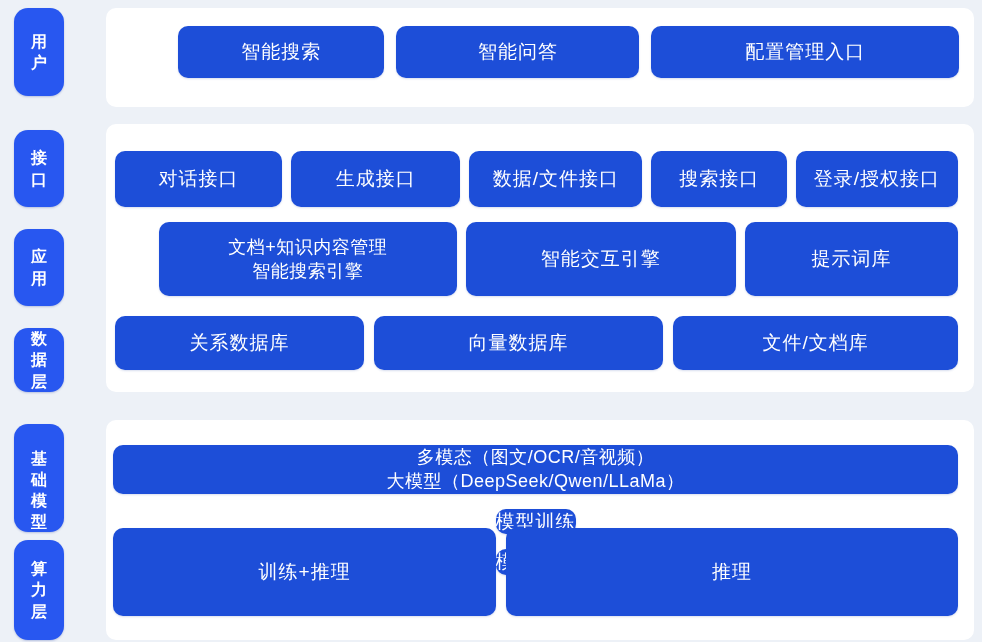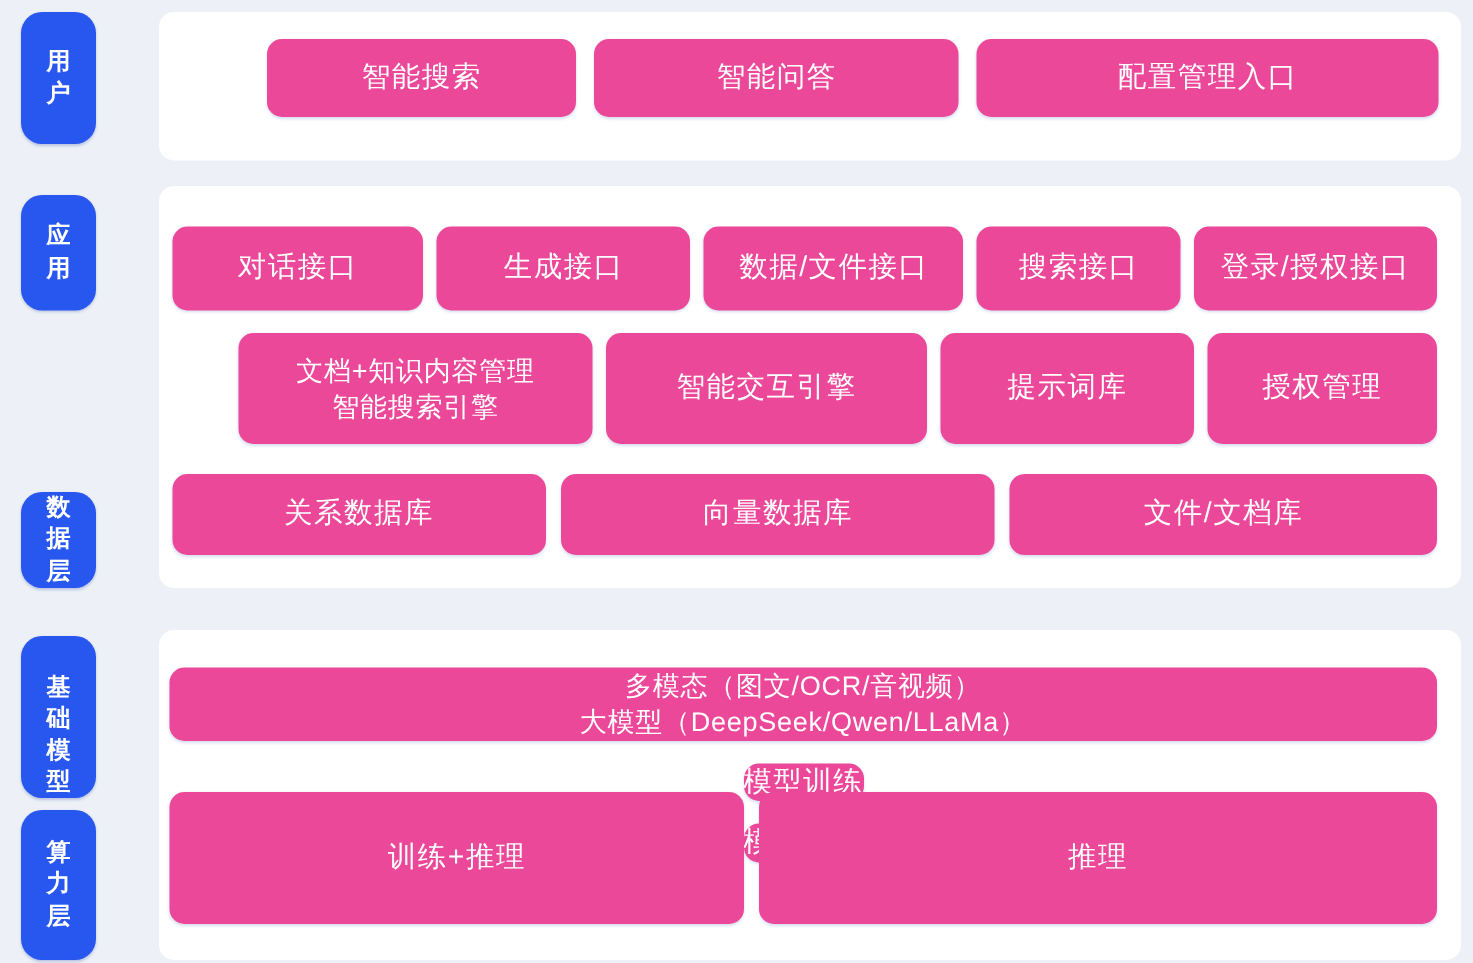--- a/index.html
+++ b/index.html
@@ -45,21 +45,21 @@
     flex:1;
     margin-left:42px;
     margin-right:4px;
     background:#ffffff;
     border-radius:10px;
     box-sizing:border-box;
     display:flex;flex-direction:column;
   }
   .btn-row{display:flex;box-sizing:border-box;}
   .node{
-    background:#ec4899;
+    background:#1d4ed8;
     border-radius:10px;
     color:#ffffff;
     display:flex;align-items:center;justify-content:center;
     font-size:19px;
     letter-spacing:1px;
     text-align:center;
     white-space:pre-line;
     line-height:1.35;
     box-shadow:0 1px 2px rgba(40,70,160,.18);
   }
@@ -100,41 +100,43 @@
       <div class="btn-row">
         <div class="node" style="flex:208 1 0%">智能搜索</div>
         <div class="node" style="flex:245 1 0%">智能问答</div>
         <div class="node" style="flex:310 1 0%">配置管理入口</div>
       </div>
     </div>
   </div>
 
   <div class="section s2 gap-sm">
     <div class="pill-col">
+      <div class="pill pill-if">
+        <span class="vtext">接口</span>
+      </div>
       <div class="pill pill-app">
         <span class="vtext">应用</span>
       </div>
       <div class="pill pill-data">
         <span class="vtext">数据层</span>
       </div>
     </div>
     <div class="panel">
       <div class="btn-row row-if">
         <div class="node" style="flex:168 1 0%">对话接口</div>
         <div class="node" style="flex:170 1 0%">生成接口</div>
         <div class="node" style="flex:174 1 0%">数据/文件接口</div>
         <div class="node" style="flex:136 1 0%">搜索接口</div>
         <div class="node" style="flex:163 1 0%">登录/授权接口</div>
       </div>
       <div class="btn-row row-app">
         <div class="node two-line" style="flex:250 1 0%">文档+知识内容管理
 智能搜索引擎</div>
         <div class="node" style="flex:227 1 0%">智能交互引擎</div>
         <div class="node" style="flex:179 1 0%">提示词库</div>
-        <div class="node" style="flex:162 1 0%">授权管理</div>
       </div>
       <div class="btn-row row-db">
         <div class="node" style="flex:250 1 0%">关系数据库</div>
         <div class="node" style="flex:291 1 0%">向量数据库</div>
         <div class="node" style="flex:286 1 0%">文件/文档库</div>
       </div>
     </div>
   </div>
 
   <div class="section s3 gap-lg">

